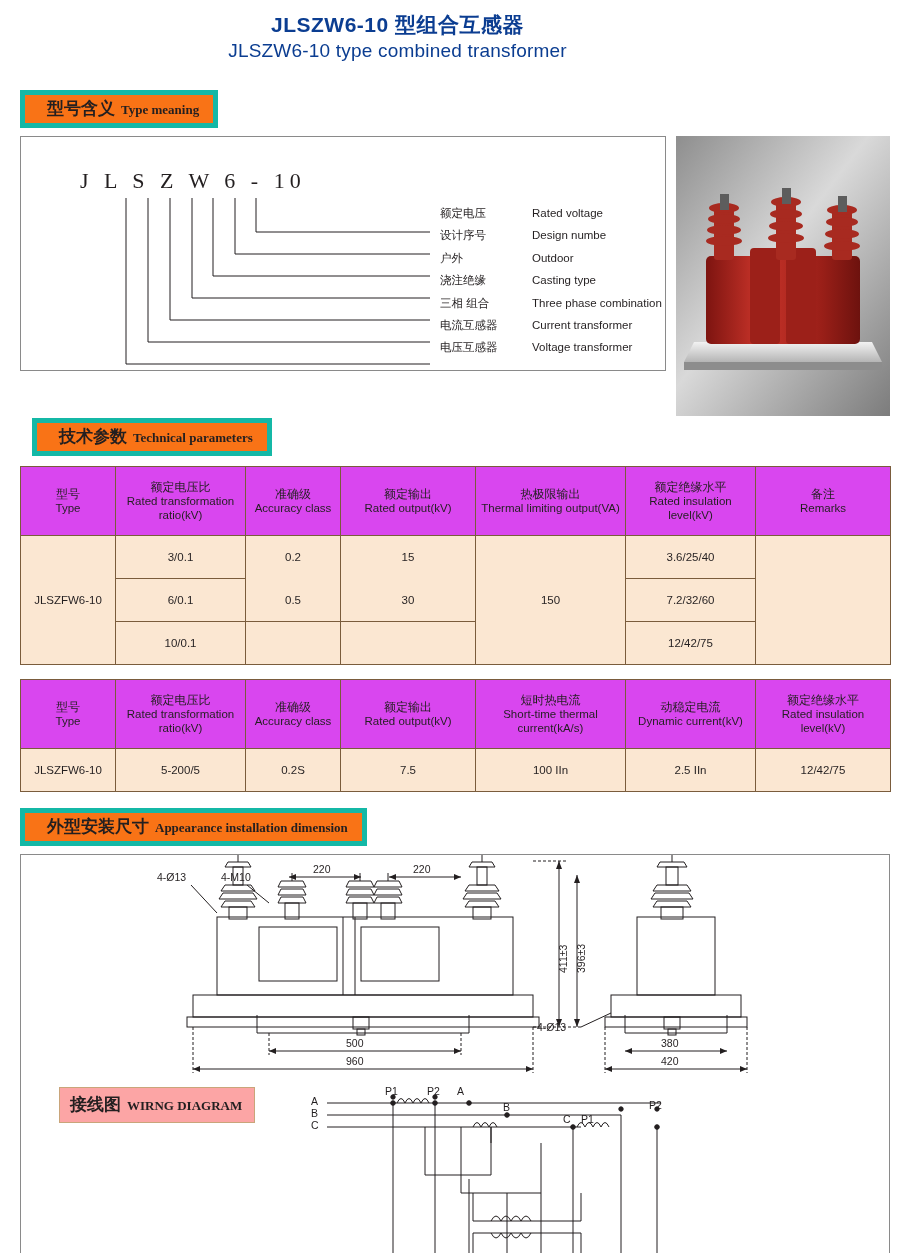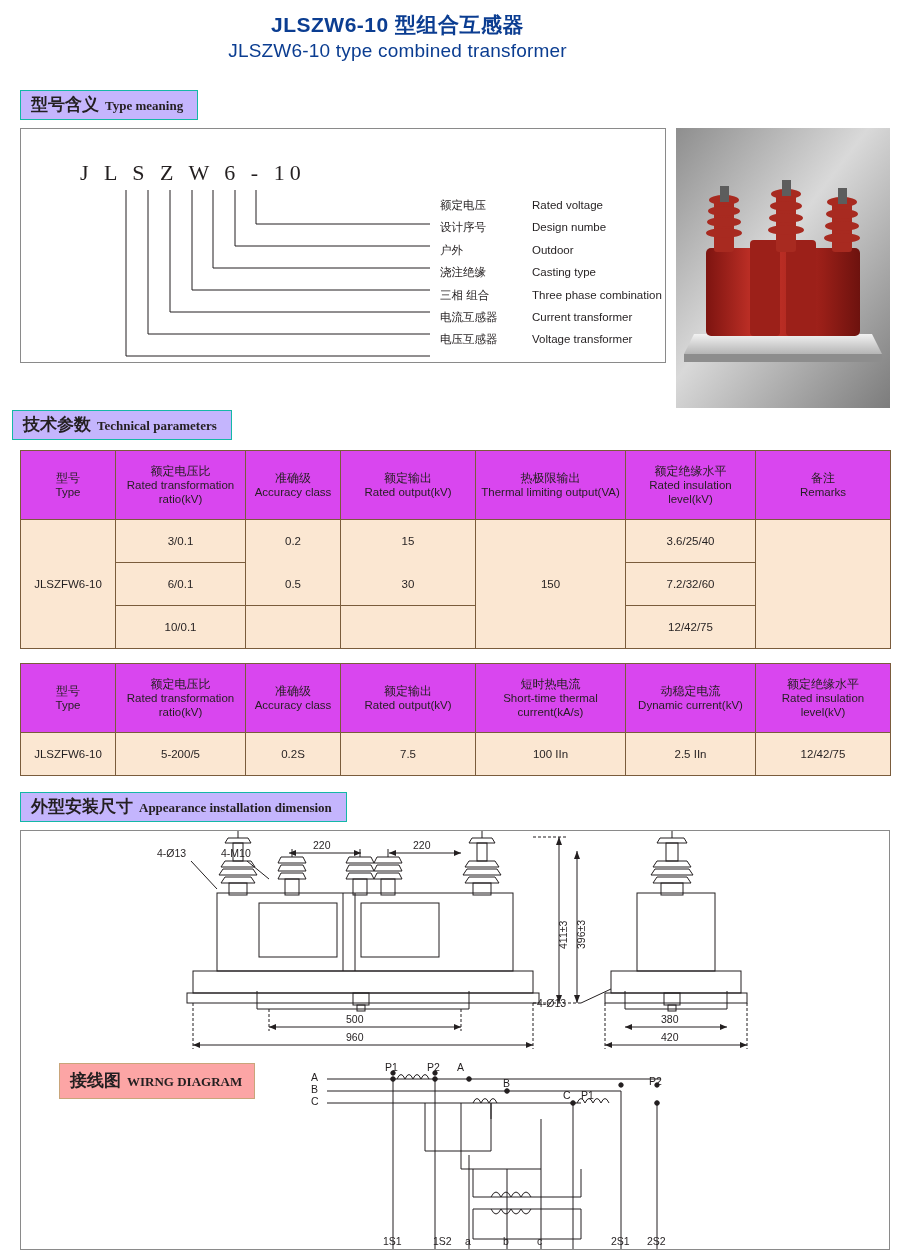--- a/index.html
+++ b/index.html
@@ -37,23 +37,23 @@
     color: #0b3d91;
     font-weight: normal;
     font-size: 19px;
     line-height: 26px;
     letter-spacing: 0.2px;
   }
 
   
   .sec-head {
     display: inline-block;
-    background: #c4b5fd;
-    border: 1px solid #14b8a6;
-    padding: 5px 14px 6px 10px;
+    background: #f97316;
+    border: 5px solid #14b8a6;
+    padding: 5px 14px 6px 22px;
     line-height: 1;
   }
   .sec-head .cn {
     font-size: 17px;
     font-weight: bold;
     color: #231f20;
     font-family: "Liberation Serif", serif;
   }
   .sec-head .en {
     font-size: 13px;
@@ -263,21 +263,21 @@
         </g>
         <g fill="#5d5d5d">
           <rect x="44" y="58" width="9" height="16"></rect>
           <rect x="106" y="52" width="9" height="16"></rect>
           <rect x="162" y="60" width="9" height="16"></rect>
         </g>
       </svg>
     </div>
   </div>
 
-  <div style="margin:0 0 0 12px;text-decoration:underline;">
+  <div style="margin:0 0 0 32px;text-decoration:underline;">
     <div class="sec-head">
       <span class="cn">技术参数</span><span class="en">Technical parameters</span>
     </div>
   </div>
 
   <table class="param" style="margin-top:10px;">
     <colgroup>
       <col style="width:95px">
         <col style="width:130px">
         <col style="width:95px">

